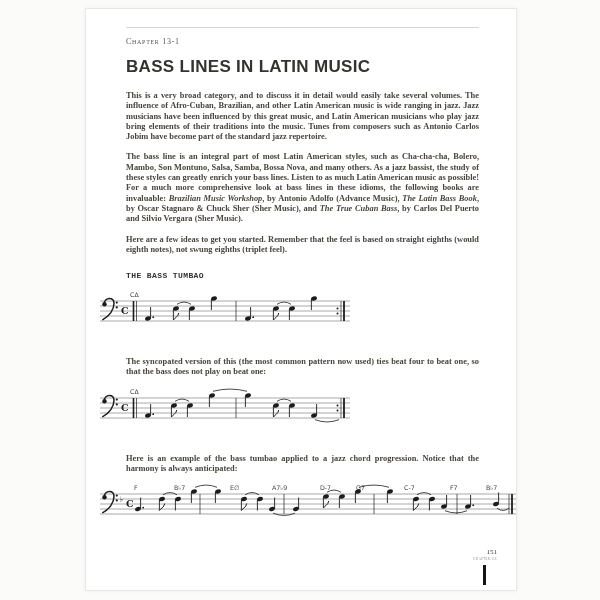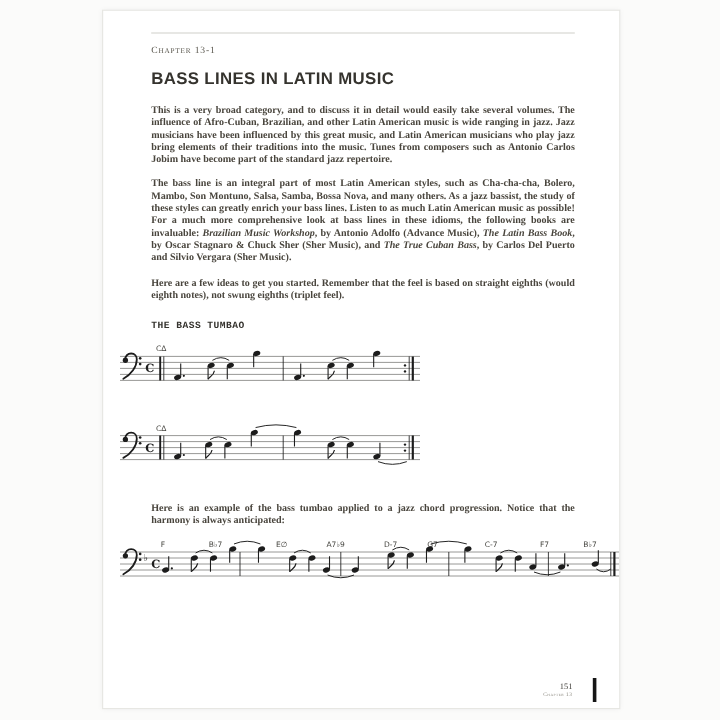--- a/index.html
+++ b/index.html
@@ -25,21 +25,21 @@
   }
   .chapter-label{
     font-family:"Liberation Serif", serif;
     font-variant:small-caps;
     font-size:8px;letter-spacing:0.7px;
     color:#5a574e;
     margin-bottom:11px;
   }
   .page-title{
     font-family:"Liberation Sans", sans-serif;
-    font-weight:bold;font-size:14px;letter-spacing:0.3px;
+    font-weight:bold;font-size:17px;letter-spacing:0.3px;
     color:#35332e;
     margin:0 0 14px 0;
   }
   p.body-text{
     font-family:"Liberation Serif", serif;
     font-size:8.4px;line-height:10.3px;
     color:#49453d;
     text-align:justify;
     margin:4px 0 10px 0;
     font-weight:bold;
@@ -50,21 +50,21 @@
     font-weight:bold;font-size:8px;letter-spacing:0.4px;
     color:#35332e;
     margin:16px 0 11px 0;
   }
   .music-example{
     margin:6px 0 20px -26px;
   }
   .music-example svg{display:block;}
   .footer{
     position:absolute;right:19px;bottom:5px;
-    display:flex;align-items:center;gap:17px;
+    display:flex;align-items:center;gap:3px;flex-direction:column;
   }
   .footer-text{text-align:right;}
   .footer-pageno{
     font-family:"Liberation Serif", serif;
     font-size:7px;color:#3d3b36;line-height:8px;
   }
   .footer-chapter{
     font-family:"Liberation Serif", serif;
     font-variant:small-caps;
     font-size:4.5px;color:#8d8a80;line-height:6px;letter-spacing:0.4px;
@@ -133,20 +133,21 @@
             <path d="M173.4,29 C 174.4,27 178.2,26 178.7,22" stroke="#1c1c1c" stroke-width="1" fill="none"></path>
             <ellipse cx="192" cy="17.5" rx="3" ry="2.1" fill="#1c1c1c" transform="rotate(-18 192 17.5)"></ellipse>
             <line x1="189.4" y1="18.1" x2="189.4" y2="29" stroke="#1c1c1c" stroke-width="0.9"></line>
             <ellipse cx="214" cy="7.5" rx="3" ry="2.1" fill="#1c1c1c" transform="rotate(-18 214 7.5)"></ellipse>
             <line x1="211.4" y1="8.1" x2="211.4" y2="19" stroke="#1c1c1c" stroke-width="0.9"></line>
             <path d="M77,13.3 Q84,8.8 91,13.3" stroke="#1c1c1c" stroke-width="0.8" fill="none"></path>
             <path d="M177,13.3 Q184,8.8 191,13.3" stroke="#1c1c1c" stroke-width="0.8" fill="none"></path>
           </svg>
       </div>
 
+      <p class="body-text">The syncopated version of this (the most common pattern now used) ties beat four to beat one, so that the bass does not play on beat one:</p>
 
       <div class="music-example">
         <svg viewBox="0 0 250 46" width="250" height="46">
             <line x1="0" y1="10" x2="250" y2="10" stroke="#6f6f6c" stroke-width="0.6"></line>
             <line x1="0" y1="15" x2="250" y2="15" stroke="#6f6f6c" stroke-width="0.6"></line>
             <line x1="0" y1="20" x2="250" y2="20" stroke="#6f6f6c" stroke-width="0.6"></line>
             <line x1="0" y1="25" x2="250" y2="25" stroke="#6f6f6c" stroke-width="0.6"></line>
             <line x1="0" y1="30" x2="250" y2="30" stroke="#6f6f6c" stroke-width="0.6"></line>
             <g fill="#1c1c1c">
               <circle cx="4.5" cy="13.2" r="2.2"></circle>

